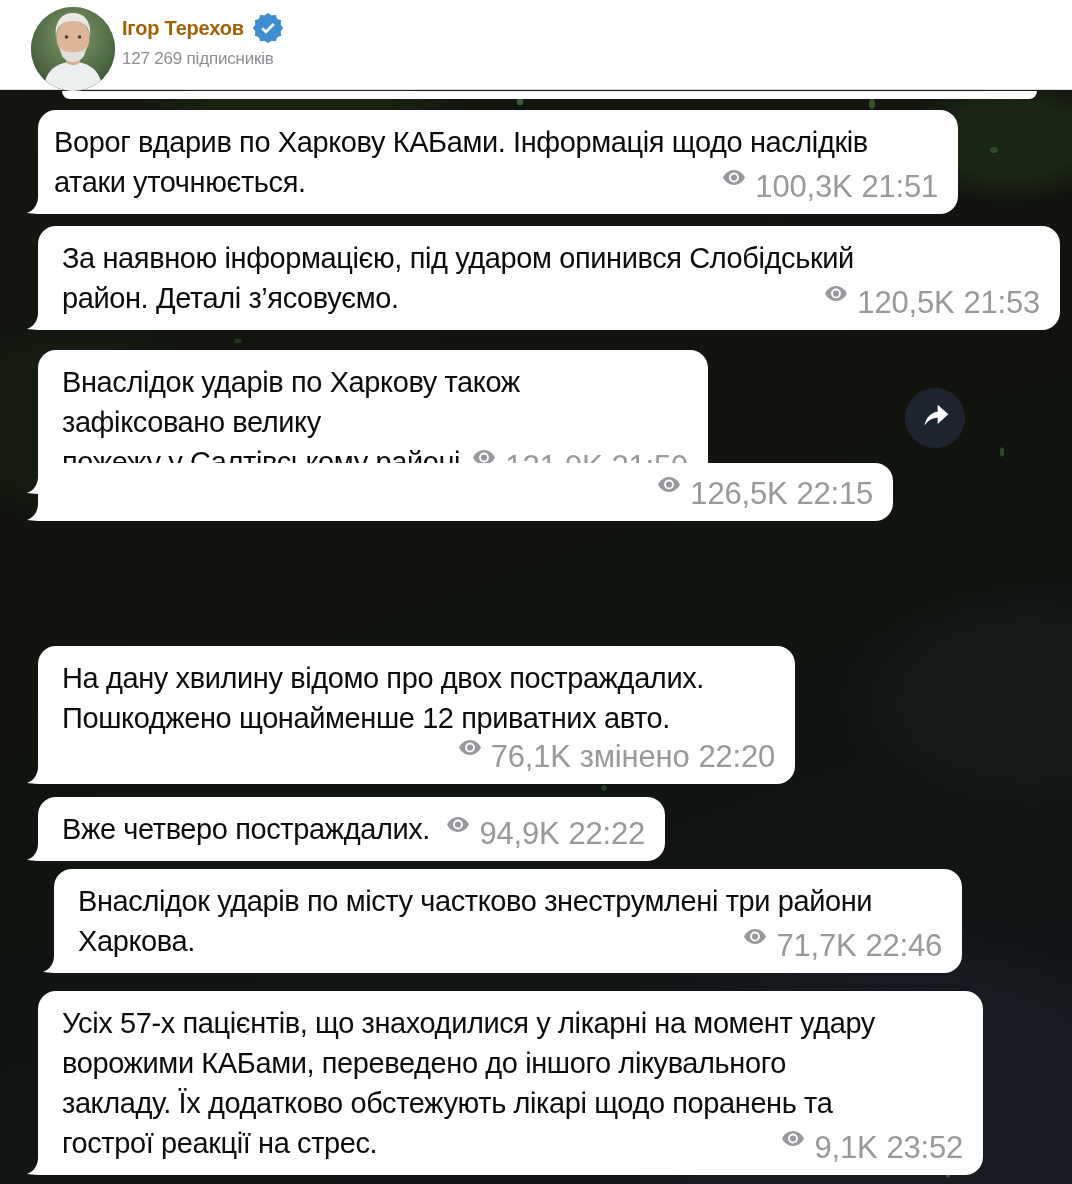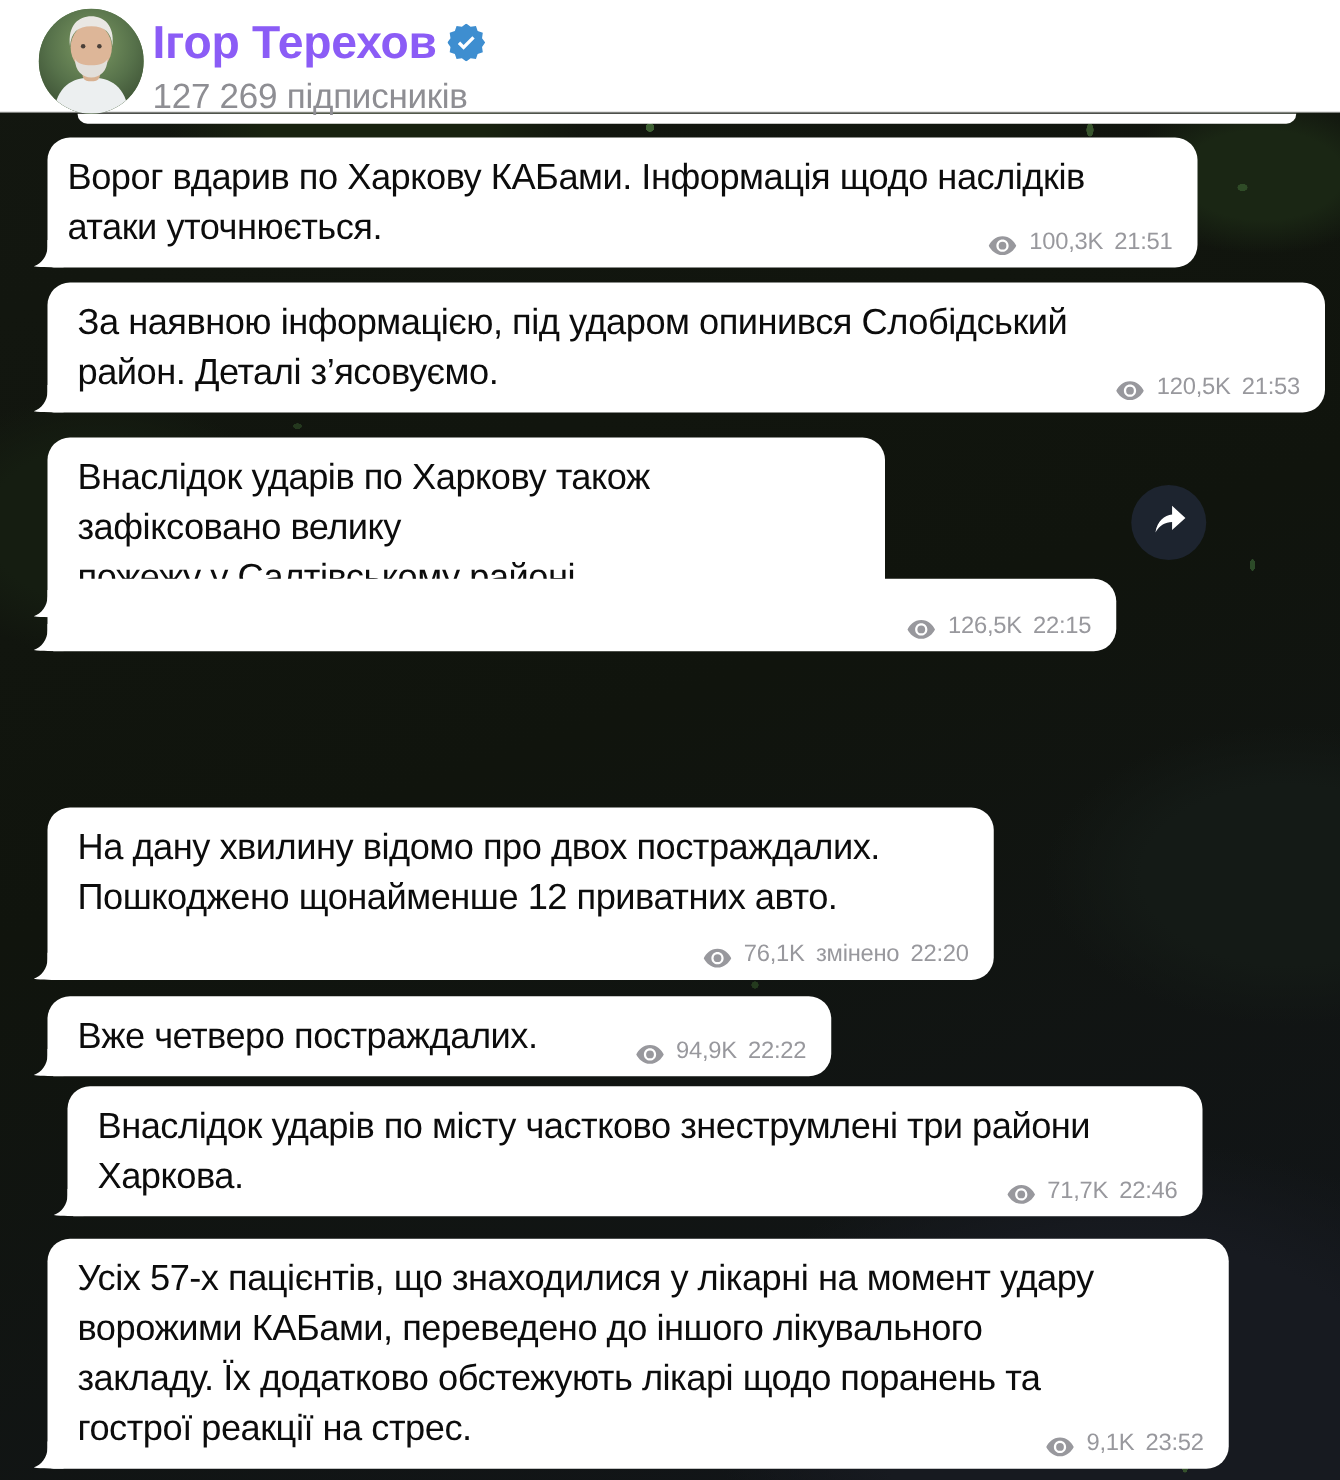--- a/index.html
+++ b/index.html
@@ -34,23 +34,23 @@
     background:#ffffff; z-index:20;
     border-bottom:1px solid rgba(0,0,0,0.14);
   }
   .avatar {
     position:absolute; left:31px; top:7px; width:84px; height:84px;
     border-radius:50%; overflow:hidden; background:#5d7d4e;
   }
   .avatar svg { display:block; }
   .title-block { position:absolute; left:122px; top:13px; }
   .title-row { display:flex; align-items:center; gap:9px; }
-  .channel-title { font-size:37px; font-weight:700; color:#8b5cf6; letter-spacing:-0.2px; }
+  .channel-title { font-size:20px; font-weight:700; color:#a16207; letter-spacing:-0.2px; }
   .badge { width:30px; height:30px; display:inline-block; }
-  .subscribers { margin-top:6px; font-size:28px; color:#8e8e93; letter-spacing:-0.2px; }
+  .subscribers { margin-top:6px; font-size:17px; color:#8e8e93; letter-spacing:-0.2px; }
   
   .cutoff {
     position:absolute; left:62px; top:91px; width:975px; height:8px;
     background:#ffffff; border-radius:0 0 12px 12px; z-index:5;
   }
   
   .bubble {
     position:absolute; left:38px;
     background:#ffffff;
     border-radius:18px;
@@ -58,22 +58,22 @@
     padding:12px 22px 12px 24px;
     z-index:6;
   }
   .bubble .tail { position:absolute; left:-11px; bottom:0; width:24px; height:22px; }
   .msg-text {
     font-size:29px; line-height:40px; color:#0c0c0c;
     letter-spacing:-0.4px; white-space:pre-line;
   }
   .meta {
     position:absolute; right:20px; bottom:9px;
-    display:flex; align-items:flex-end; gap:9px;
-    font-size:19px; color:#98989d; letter-spacing:-0.2px; white-space:nowrap;
+    display:flex; align-items:flex-start; gap:9px;
+    font-size:31px; color:#98989d; letter-spacing:-0.2px; white-space:nowrap;
   }
   .meta .eye { width:24px; height:17px; display:block; }
   .pad-meta { padding-bottom:46px; }
   
   .share-btn {
     position:absolute; left:905px; top:388px; width:60px; height:60px;
     border-radius:50%; background:#1d242f; z-index:7;
     display:flex; align-items:center; justify-content:center;
     border:none; cursor:pointer;
   }

